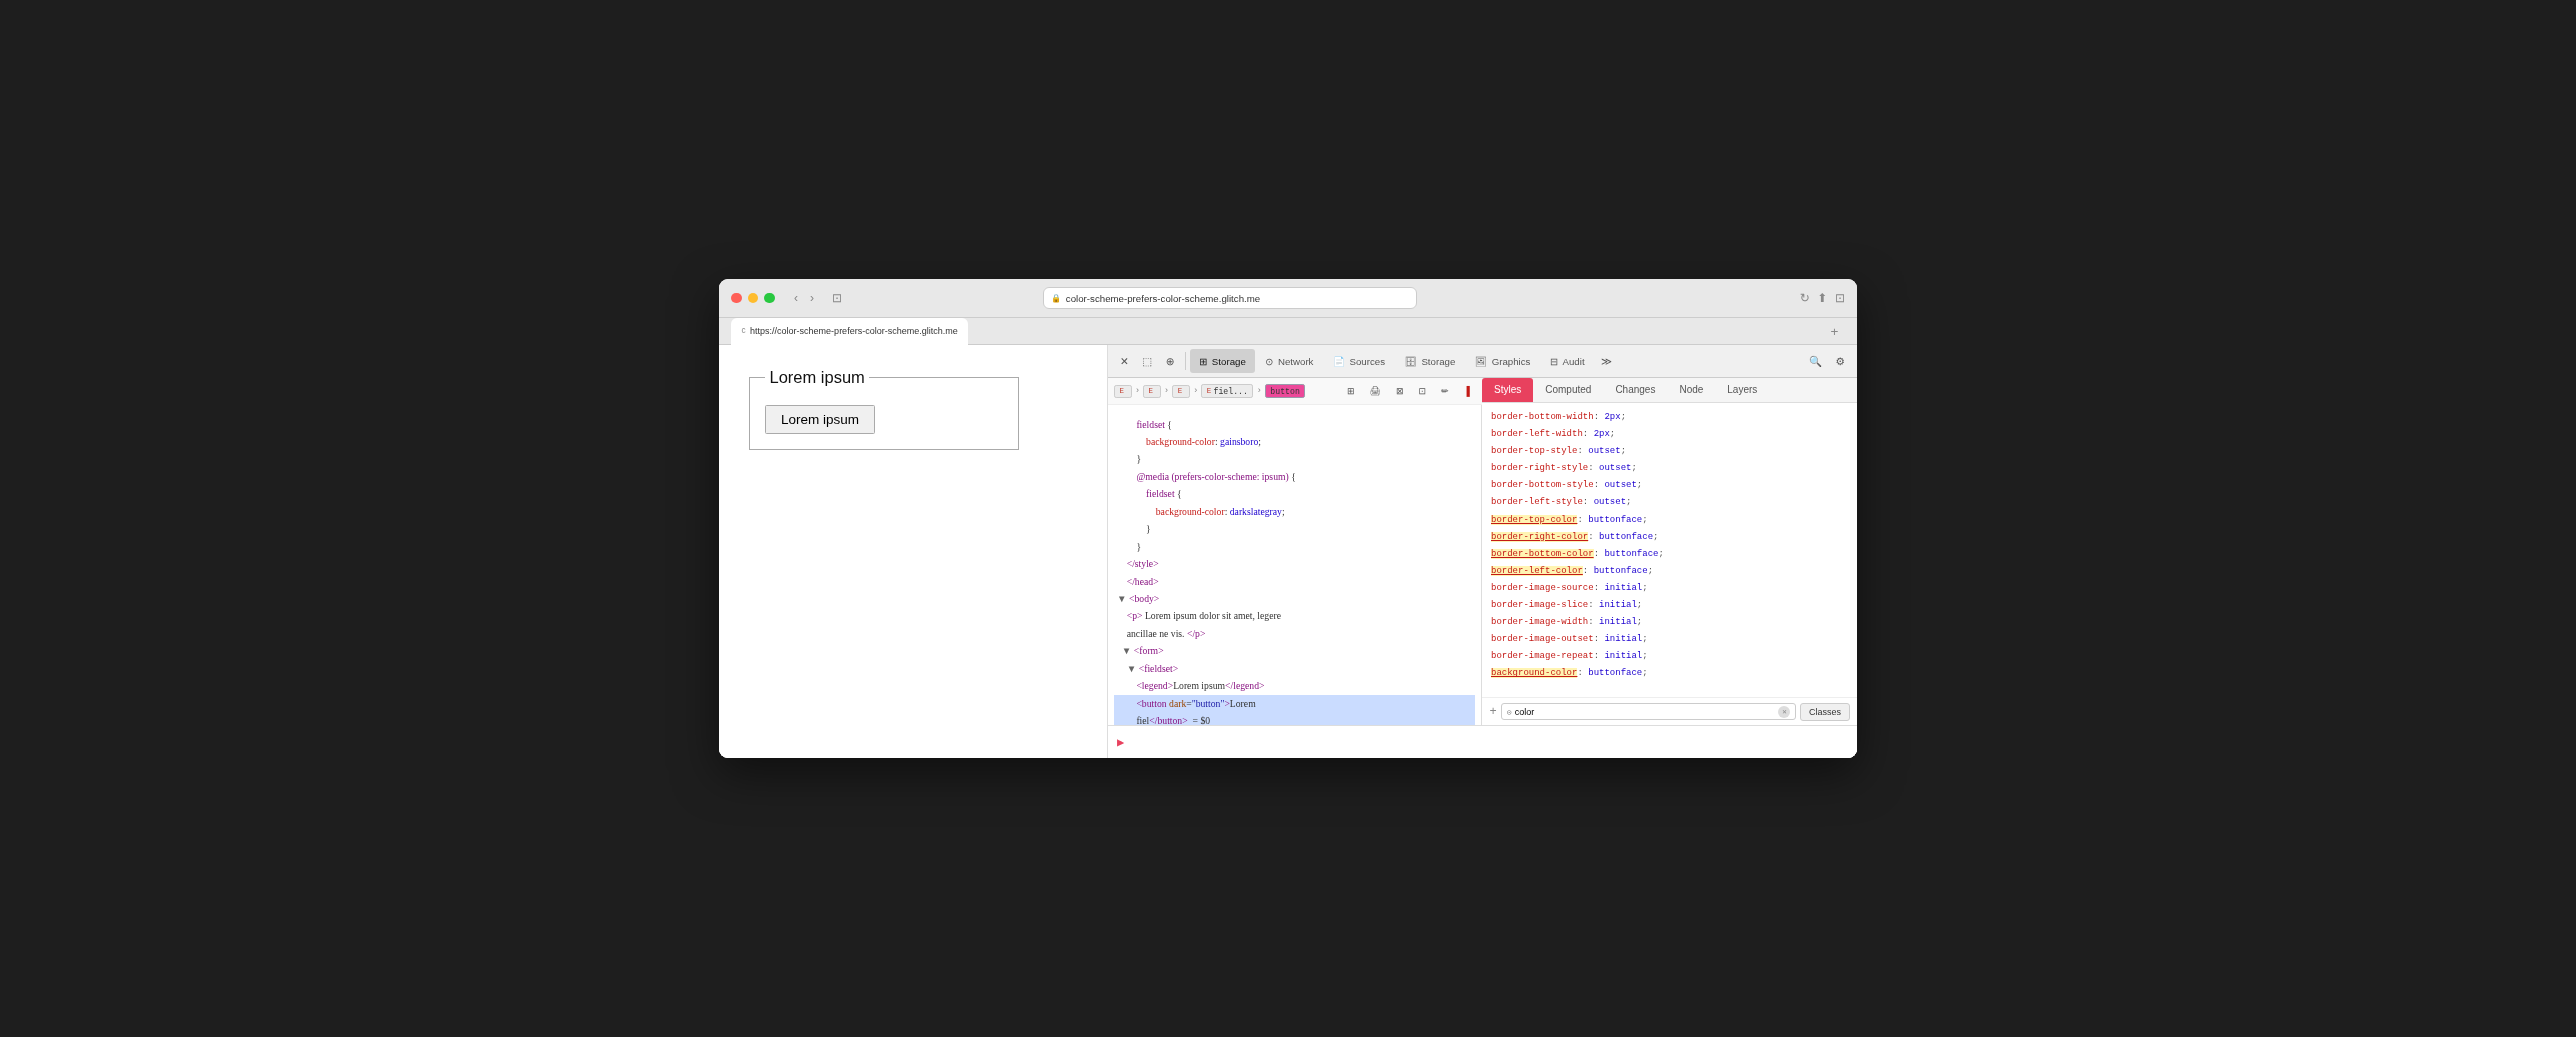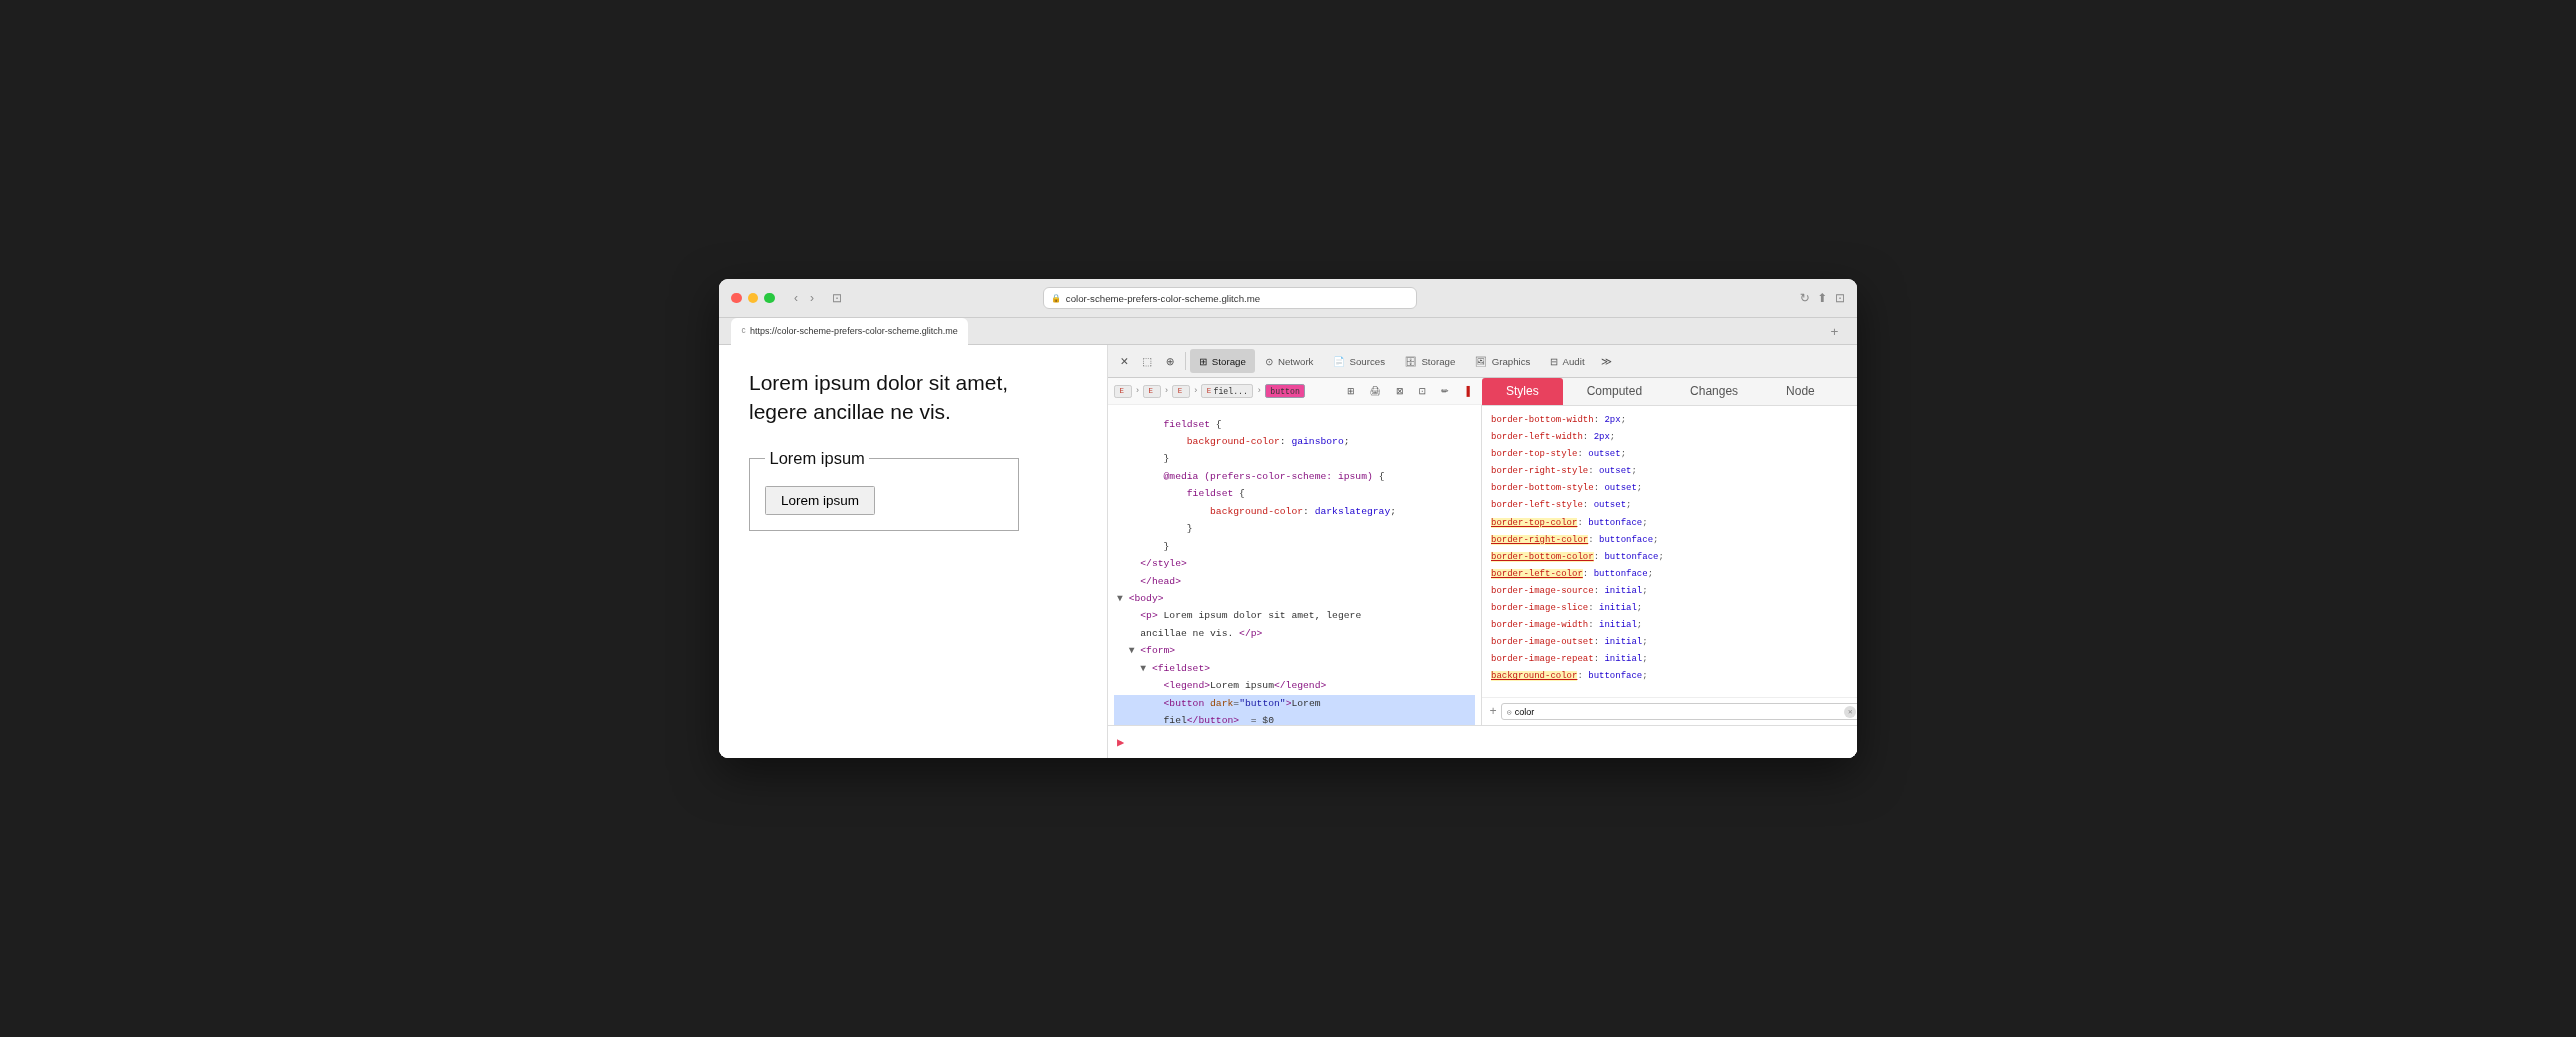--- a/index.html
+++ b/index.html
@@ -211,21 +211,21 @@
     .bc-arrow { color: #888; font-size: 9px; }
     .bc-elem.active-elem { background: #ec4899; border-color: #99a; }
 
     
     .dom-tree {
       padding: 4.5px 6px;
       font-size: 9.7px;
       line-height: 1.8;
       color: #333;
     }
-    .dom-line { white-space: pre; display: block; padding: 0 3px; cursor: pointer; }
+    .dom-line { white-space: pre; display: block; padding: 0 3px; cursor: pointer; font-family: Liberation Serif, serif; }
     .dom-line.selected { background: #cadcff; }
     .tag { color: #881280; }
     .attr-name { color: #994500; }
     .attr-value { color: #1a1aa6; }
     .indent { display: inline-block; }
     .triangle { color: #666; cursor: pointer; }
 
     
     .styles-panel {
       flex: 1;
@@ -234,22 +234,22 @@
       background: #fff;
       overflow: hidden;
     }
     .styles-tabs {
       display: flex;
       border-bottom: 0.7px solid #ddd;
       flex-shrink: 0;
       background: #f5f5f5;
     }
     .styles-tab {
-      padding: 6px 24px;
-      font-size: 12px;
+      padding: 6px 12px;
+      font-size: 10px;
       cursor: pointer;
       color: #555;
       border: none;
       background: none;
       border-bottom: 1.5px solid transparent;
     }
     .styles-tab.active {
       background: #e8415e;
       color: #fff;
       border-radius: 3px 3px 0 0;
@@ -345,21 +345,20 @@
     <div class="tab-item active">
       <span class="tab-favicon">c</span>
       <span>https://color-scheme-prefers-color-scheme.glitch.me</span>
     </div>
     <button class="tab-plus">+</button>
   </div>
 
   <div class="main-content">
 
     <div class="webpage-preview">
-      <p class="lorem-text">Lorem ipsum dolor sit amet,<br>legere ancillae ne vis.</p>
       <fieldset class="fieldset-demo">
         <legend>Lorem ipsum</legend>
         <button>Lorem ipsum</button>
       </fieldset>
     </div>
 
     <div class="devtools-panel">
 
       <div class="devtools-toolbar">
         <button class="dt-icon-btn">✕</button>

